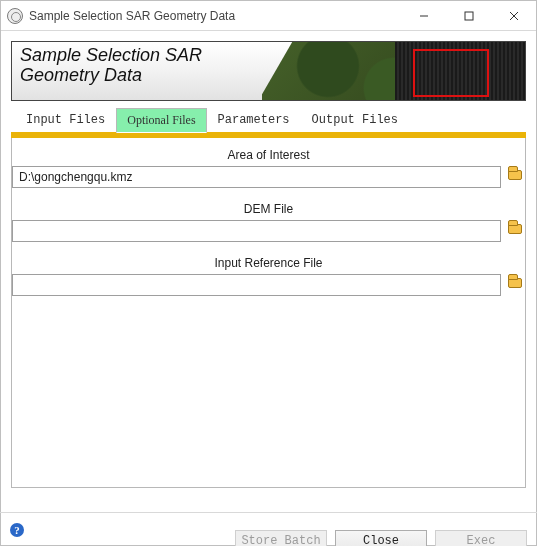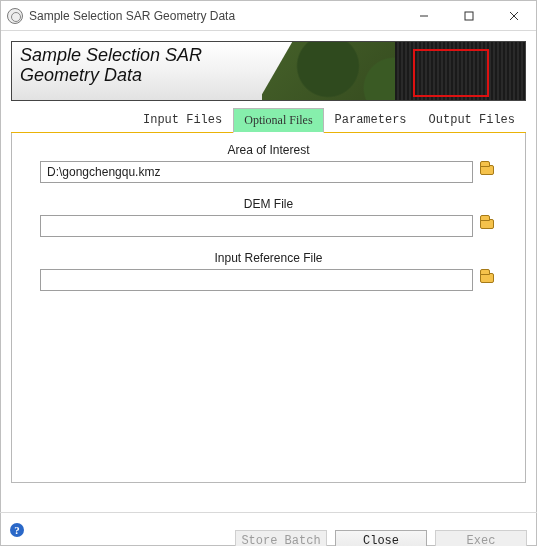--- a/index.html
+++ b/index.html
@@ -104,47 +104,46 @@
     content:"";
     position:absolute;
     left:18px; top:7px; width:72px; height:44px;
     border:2px solid #d11;
   }
 
   
   .tab-row {
     margin: 4px 10px 0 10px;
     display: flex;
-    border-bottom: 1px solid #eab308;
+    border-bottom: 6px solid #eab308;
     padding-left: 4px;
     font-family: "Courier New", monospace;
     font-size: 12px;
     color: #333;
-    justify-content: flex-end;
   }
   .tab {
     padding: 4px 10px;
     border: 1px solid transparent;
     position: relative;
     top: 1px;
     cursor: default;
   }
   .tab.active {
     border: 1px solid #b8b8b8;
     border-bottom: 1px solid #fff;
     background: #86efac;
     font-family: Liberation Serif, serif;
   }
 
   
   .tab-content {
     margin: 0 10px 0 10px;
     border: 1px solid #b8b8b8;
     border-top: none;
-    padding: 10px 28px;
+    padding: 10px 0;
     height: 350px;
   }
   .field-block {
     margin-bottom: 14px;
   }
   .field-label {
     text-align: center;
     color: #222;
     font-family: Arial, sans-serif;
     font-size: 12px;

